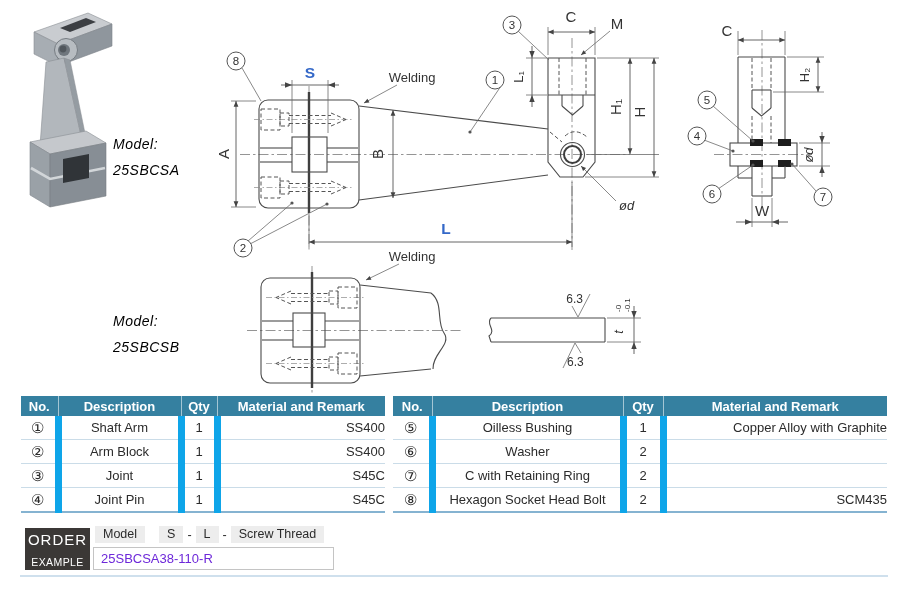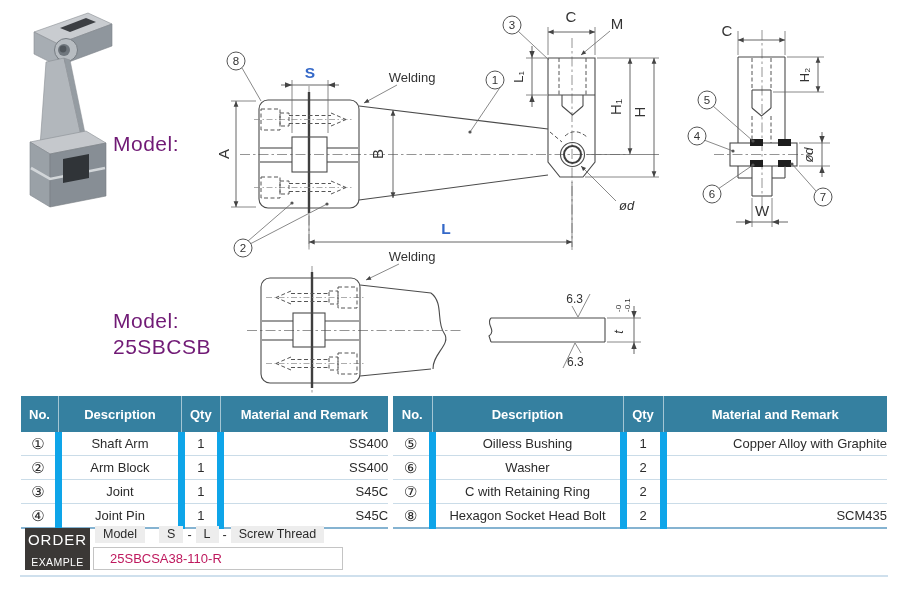--- a/index.html
+++ b/index.html
@@ -1,20 +1,20 @@
 <!DOCTYPE html>
 <html><head>
 <meta charset="utf-8">
 <style>
   html,body{margin:0;padding:0;background:#ffffff;}
   .page{position:relative;width:907px;height:592px;background:#fff;overflow:hidden;
         font-family:"Liberation Sans",sans-serif;color:#222;}
   svg text{font-family:"Liberation Sans","DejaVu Sans",sans-serif;}
 
-  .model{position:absolute;font-size:21px;line-height:26px;color:#701a75;letter-spacing:.5px;}
+  .model{position:absolute;font-size:14px;line-height:26px;color:#000000;letter-spacing:.5px;font-style:italic;}
   .model-a{left:113px;top:131px;}
   .model-b{left:113px;top:308px;}
 
   
   .ln{stroke:#4b4b4b;stroke-width:1.1;fill:none;}
   .thin{stroke:#6b6b6b;stroke-width:.8;fill:none;}
   .dim{stroke:#555;stroke-width:.9;fill:none;}
   .cl{stroke:#7a7a7a;stroke-width:.8;fill:none;stroke-dasharray:10 3 2.5 3;}
   .clb{stroke:#8a8a8a;stroke-width:.7;fill:none;stroke-dasharray:6 2.5 1.5 2.5;}
   .hid{stroke:#555;stroke-width:1;fill:none;stroke-dasharray:4 2.5;}
@@ -24,21 +24,21 @@
   .lbl{font-size:15px;fill:#333;}
   .lblS{font-size:13px;fill:#333;}
   .lblXS{font-size:12px;fill:#333;}
   .lblBlue{font-size:15.5px;font-weight:600;fill:#3468c8;}
   .lblIt{font-style:italic;}
   .callout-circle{stroke:#555;stroke-width:1;fill:#fff;}
   .callout-num{font-size:11.5px;fill:#333;text-anchor:middle;}
 
   
   table.bom{position:absolute;border-collapse:collapse;table-layout:fixed;font-size:13px;color:#2b2b2b;}
-  table.bom th{background:#3580a0;color:#fff;font-weight:bold;height:20px;padding:8px;
+  table.bom th{background:#3580a0;color:#fff;font-weight:bold;height:20px;padding:0;
                border-left:1px solid rgba(255,255,255,.55);}
   table.bom th:first-child{border-left:none;}
   table.bom td{height:23px;padding:0;text-align:center;
                border-left:7px solid #0ea5e9;border-bottom:1px solid #cadce8;line-height:1;}
   table.bom td:first-child{border-left:none;}
   table.bom tr:last-child td{border-bottom:2px solid #85b3d1;}
   table.bom td.no{font-size:15px;}
   table.bom td.mat{text-align:right;padding-left:8px;}
   .t-left{left:21px;top:396px;}
   .t-right{left:393px;top:396px;}
@@ -46,21 +46,21 @@
   
   .order-title{position:absolute;left:25px;top:528px;width:65px;height:42px;background:#3b3836;
                color:#fff;text-align:center;display:flex;flex-direction:column;justify-content:center;}
   .order-title .l1{font-size:15px;letter-spacing:1px;}
   .order-title .l2{font-size:10.5px;letter-spacing:.4px;margin-top:8px;}
   .chips{position:absolute;left:95px;top:526px;height:17px;display:flex;align-items:center;font-size:12.5px;color:#2b2b2b;justify-content:space-between;}
   .chip{background:#ededed;padding:1px 8px;line-height:15px;}
   .dash{padding:0 4px;}
   .chip-model{margin-right:14px;}
   .value-box{position:absolute;left:93px;top:547px;width:232px;height:21px;border:1px solid #c4c4c4;
-             background:#fff;font-size:13px;line-height:21px;padding-left:16px;color:#be185d;}
+             background:#fff;font-size:13px;line-height:21px;padding-left:7px;color:#6d28d9;}
   .bottom-rule{position:absolute;left:20px;top:575px;width:868px;height:2px;background:#cfe0ed;}
 </style>
 </head>
 <body>
 
 <div class="page">
 
   <svg width="907" height="400" viewBox="0 0 907 400" style="position:absolute;left:0;top:0;">
     <defs>
       <marker id="arr" viewBox="0 0 10 10" refX="9.5" refY="5" markerWidth="9" markerHeight="7" orient="auto-start-reverse">
@@ -366,20 +366,21 @@
         <circle cx="792" cy="164" r="1.6" fill="#555"></circle>
       <g>
         <circle class="callout-circle" cx="823" cy="197" r="9"></circle>
         <text class="callout-num" x="823" y="201">7</text>
       </g>
     </g>
   </svg>
 
   <div class="model model-a">
     <div>Model:</div>
+    <div>25SBCSA</div>
   </div>
   <div class="model model-b">
     <div>Model:</div>
     <div>25SBCSB</div>
   </div>
 
   <table class="bom t-left">
     <colgroup>
         <col style="width:37px">
         <col style="width:123px">

